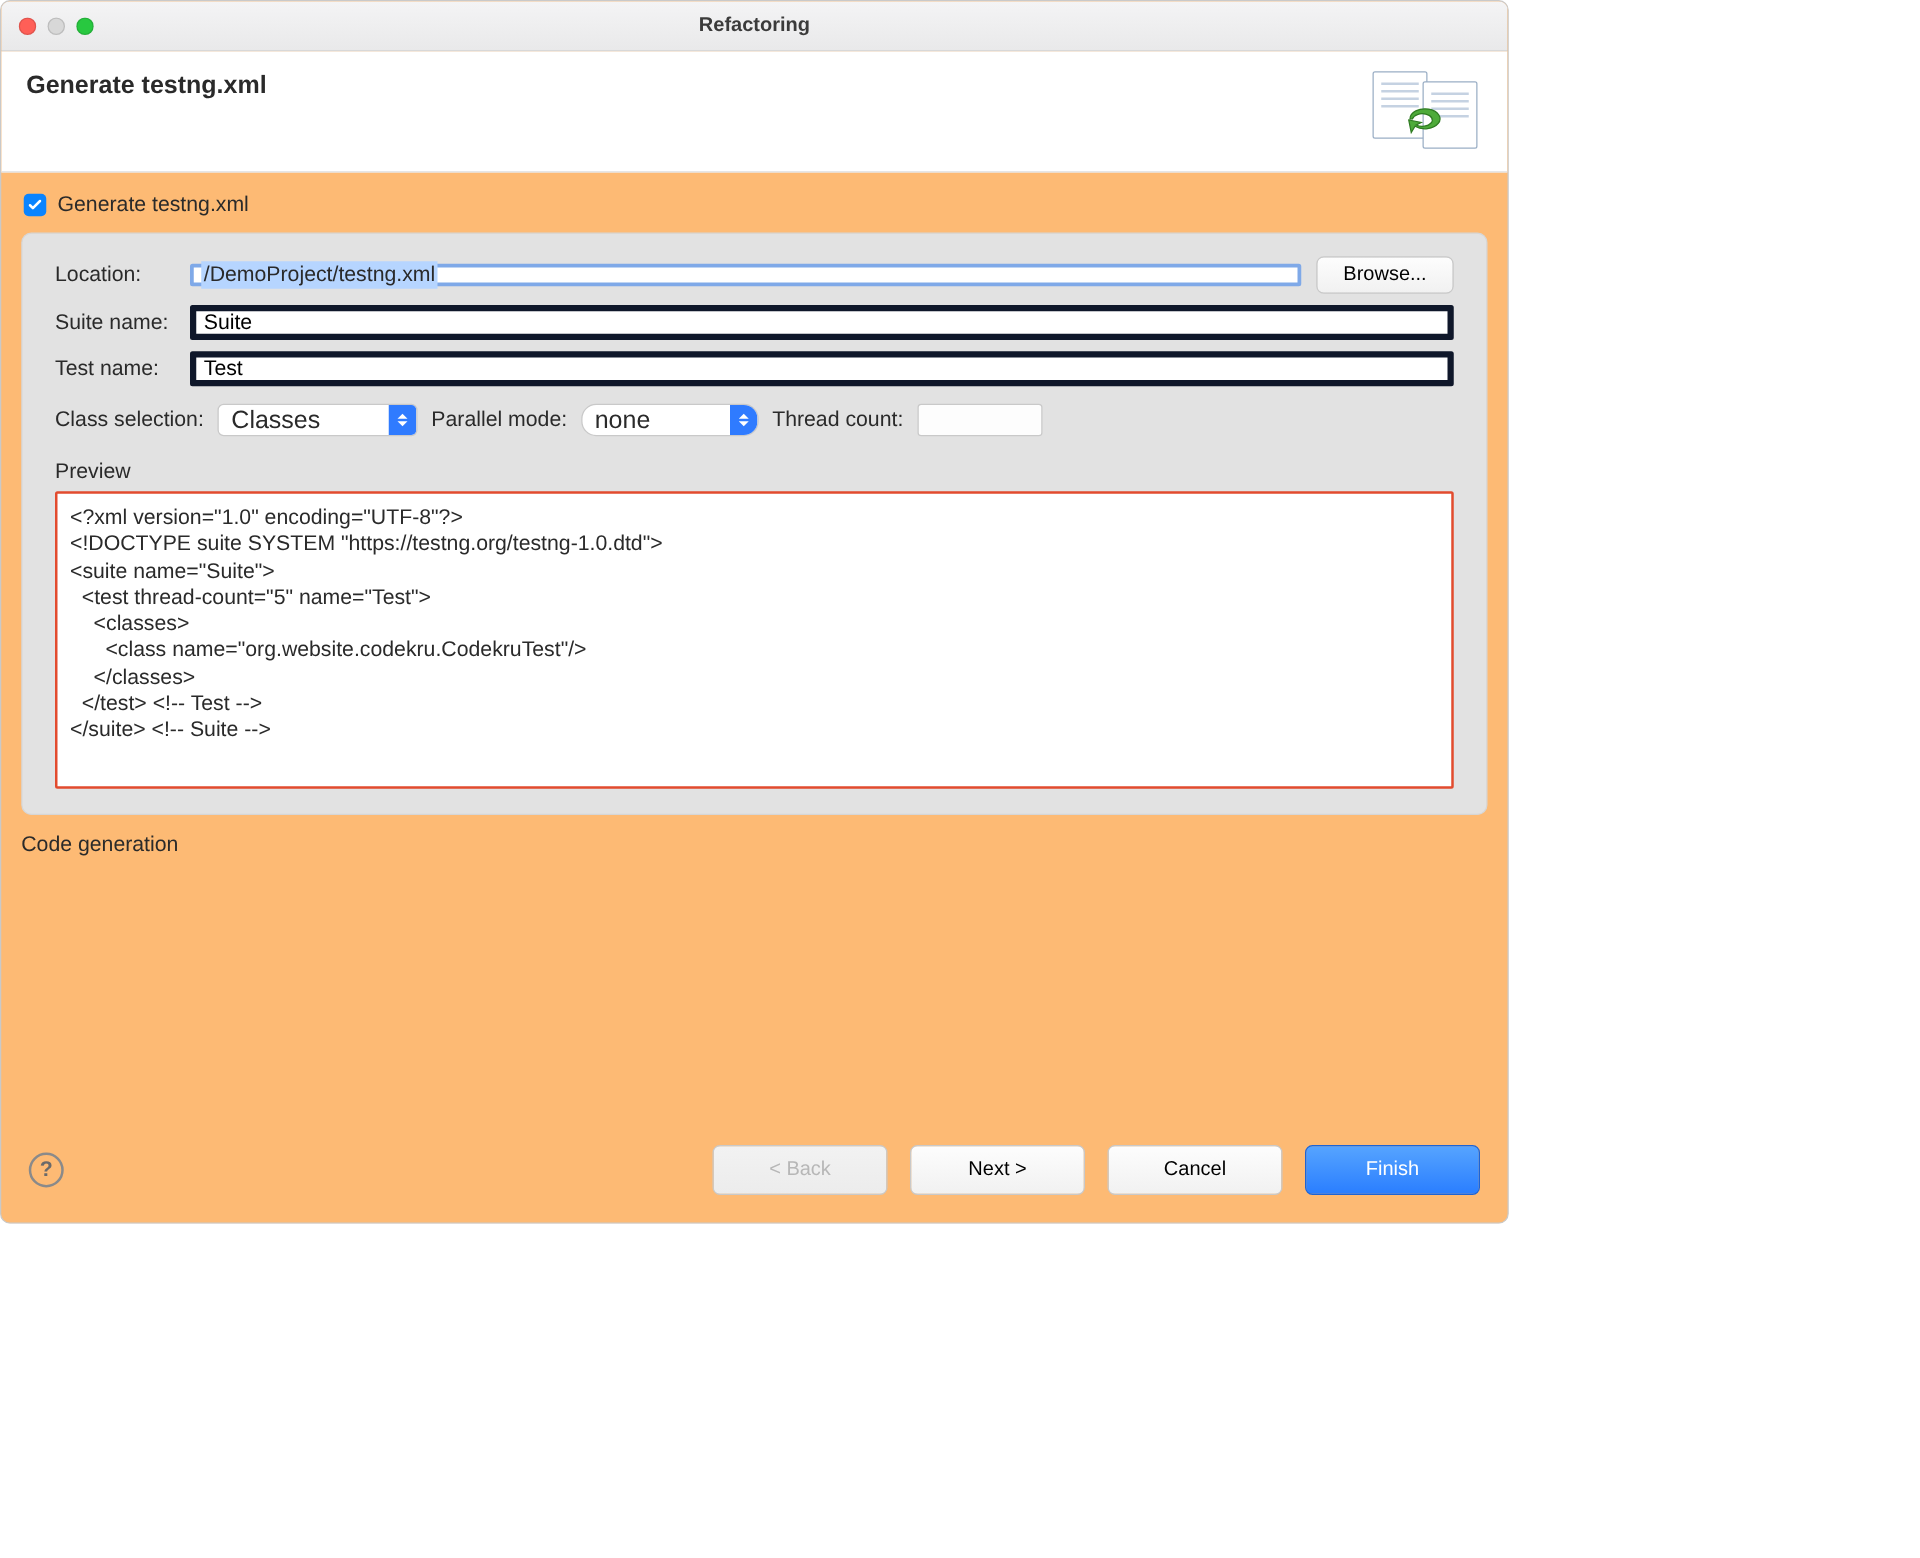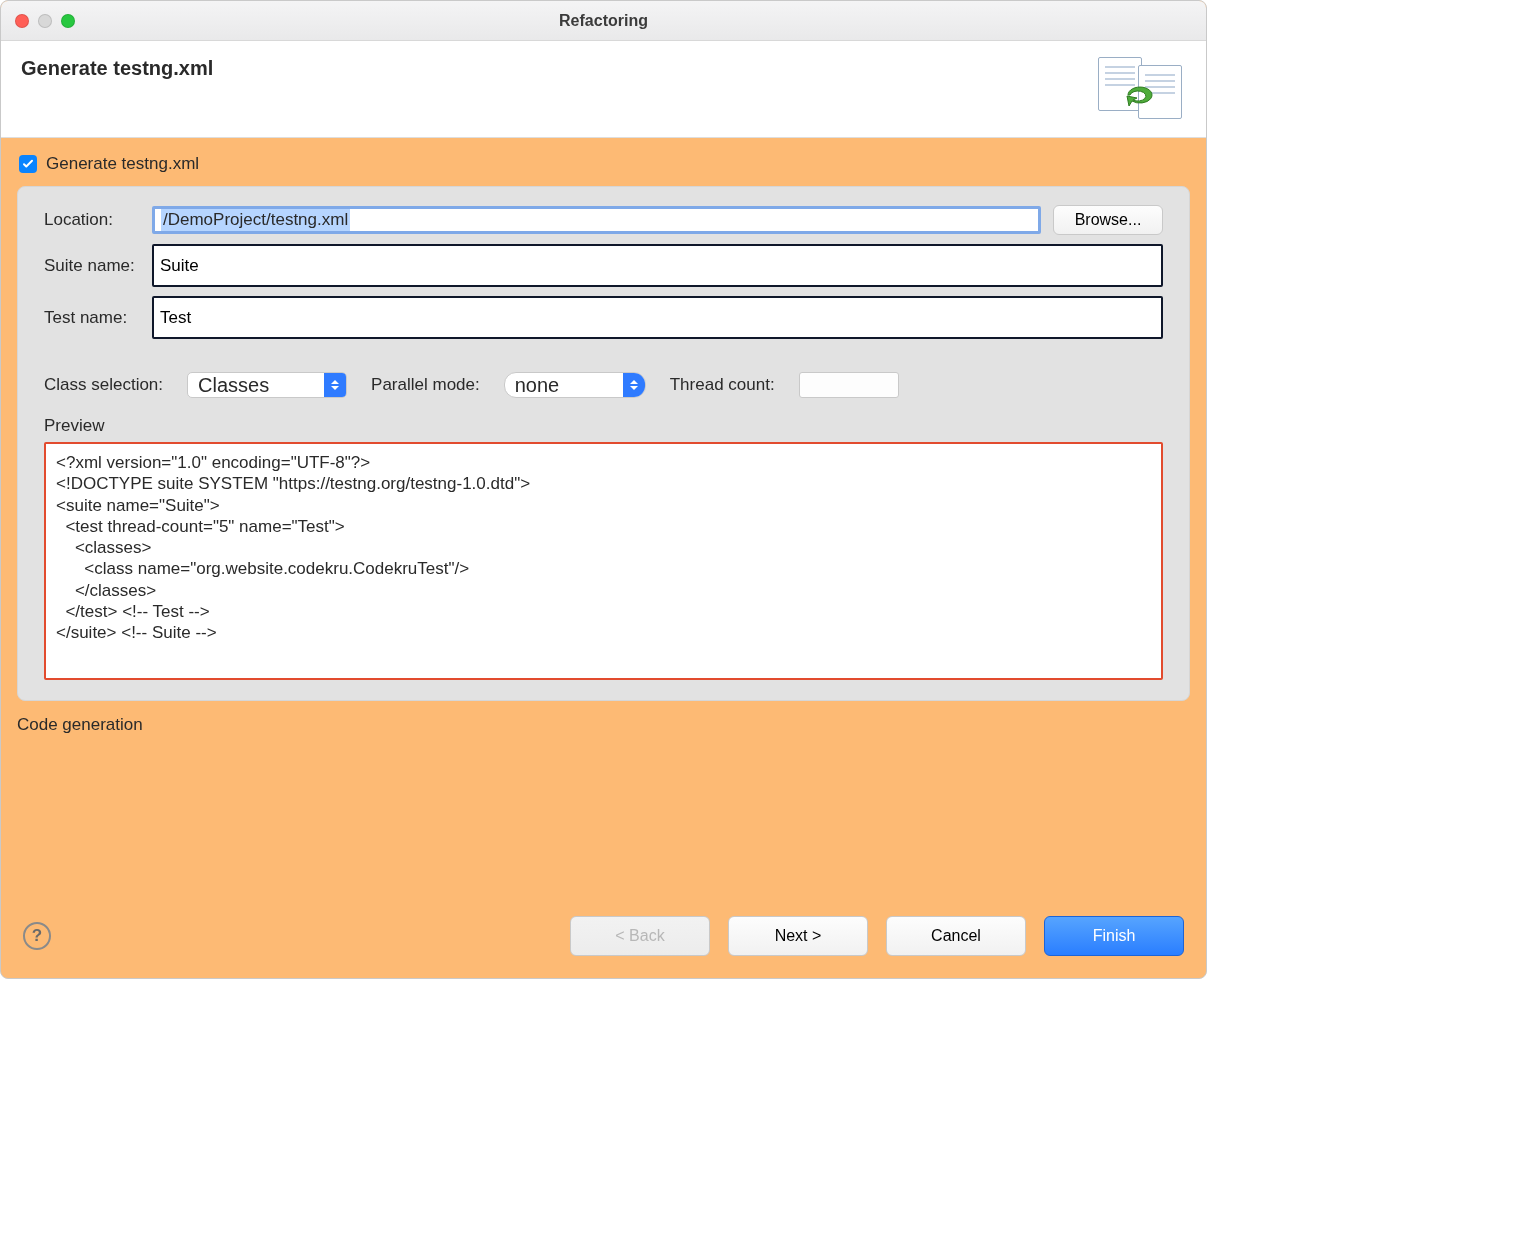--- a/index.html
+++ b/index.html
@@ -18,32 +18,32 @@
   .docline{ position:absolute; left:6px; right:6px; height:2px; background:#c5d2e2; }
   .arrow-swirl{ position:absolute; left:26px; top:24px; width:32px; height:28px; }
   .arrow-swirl svg path{ fill:#4eab3a; stroke:#2f7b22; stroke-width:1; }
   .body { padding:0 16px 0 16px; }
   .check-row { display:flex; align-items:center; gap:9px; padding:16px 2px 12px 2px; font-size:17px; }
   .chk { width:18px; height:18px; border-radius:4px; background:#0a84ff; display:inline-flex; align-items:center; justify-content:center; }
   .chk svg{ width:12px; height:12px; }
   .panel { background:#e2e2e2; border:1px solid #d6d6d6; border-radius:8px; padding:18px 26px 20px 26px; }
   .row { display:flex; align-items:center; margin-bottom:9px; }
   .lbl { width:108px; font-size:17px; }
-  .text-input { height:43px; border:2px solid #0f172a; border-radius:2px; background:#fff; padding:2px 6px; font-size:17px; flex:1; }
-  .loc-input { border:3px solid #7fa9e8; height:28px; }
+  .text-input { height:28px; border:5px solid #0f172a; border-radius:2px; background:#fff; padding:2px 6px; font-size:17px; flex:1; }
+  .loc-input { border:3px solid #7fa9e8; height:18px; }
   .loc-sel { background:#b6d5ff; padding:1px 2px; }
   .btn { height:30px; padding:0 16px; border:1px solid #c9c9c9; border-radius:6px; background:linear-gradient(#fdfdfd,#f1f1f1); font-size:16px; cursor:pointer; display:inline-flex; align-items:center; justify-content:center; }
   .browse { margin-left:12px; min-width:110px; }
   .select { display:inline-flex; align-items:center; height:26px; border:1px solid #c9c9c9; background:#fff; border-radius:5px; overflow:hidden; }
   .select .sv{ padding:0 10px; font-size:20px; }
   .select .sa{ width:22px; height:100%; background:#2f7bff; display:flex; flex-direction:column; align-items:center; justify-content:center; }
   .select .sa .t{ width:0; height:0; border-left:4px solid transparent; border-right:4px solid transparent; }
   .select .sa .up{ border-bottom:4px solid #fff; margin-bottom:2px;}
   .select .sa .dn{ border-top:4px solid #fff; }
-  .controls { display:flex; align-items:center; gap:24px; margin-top:33px; margin-bottom:18px; flex-wrap:wrap; }
+  .controls { display:flex; align-items:center; gap:11px; margin-top:14px; margin-bottom:18px; flex-wrap:wrap; }
   .controls .clbl{ font-size:17px; }
   .thread-input{ width:100px; height:26px; border:1px solid #c9c9c9; background:#fdfdfd; border-radius:3px; }
   .preview-lbl{ font-size:17px; margin-bottom:6px; }
   .preview { border:2px solid #e24b2e; background:#fff; border-radius:2px; padding:8px 10px 28px 10px; font-family:inherit; font-size:17px; line-height:1.25; white-space:pre; min-height:238px; }
   .codegen { margin-top:14px; font-size:17px; }
   .codegen-panel { margin-top:8px; background:#e2e2e2; border:1px solid #d6d6d6; border-radius:8px; padding:16px 18px; display:flex; align-items:center; gap:18px; }
   .footer { position:absolute; left:0; right:0; bottom:0; padding:14px 22px 22px 22px; display:flex; align-items:center; gap:18px; }
   .help { width:28px; height:28px; border:2px solid #8a8a8a; border-radius:50%; color:#6a6a6a; display:flex; align-items:center; justify-content:center; font-size:17px; font-weight:600; }
   .spacer{ flex:1; }
   .ftr-btn{ min-width:140px; height:40px; }

